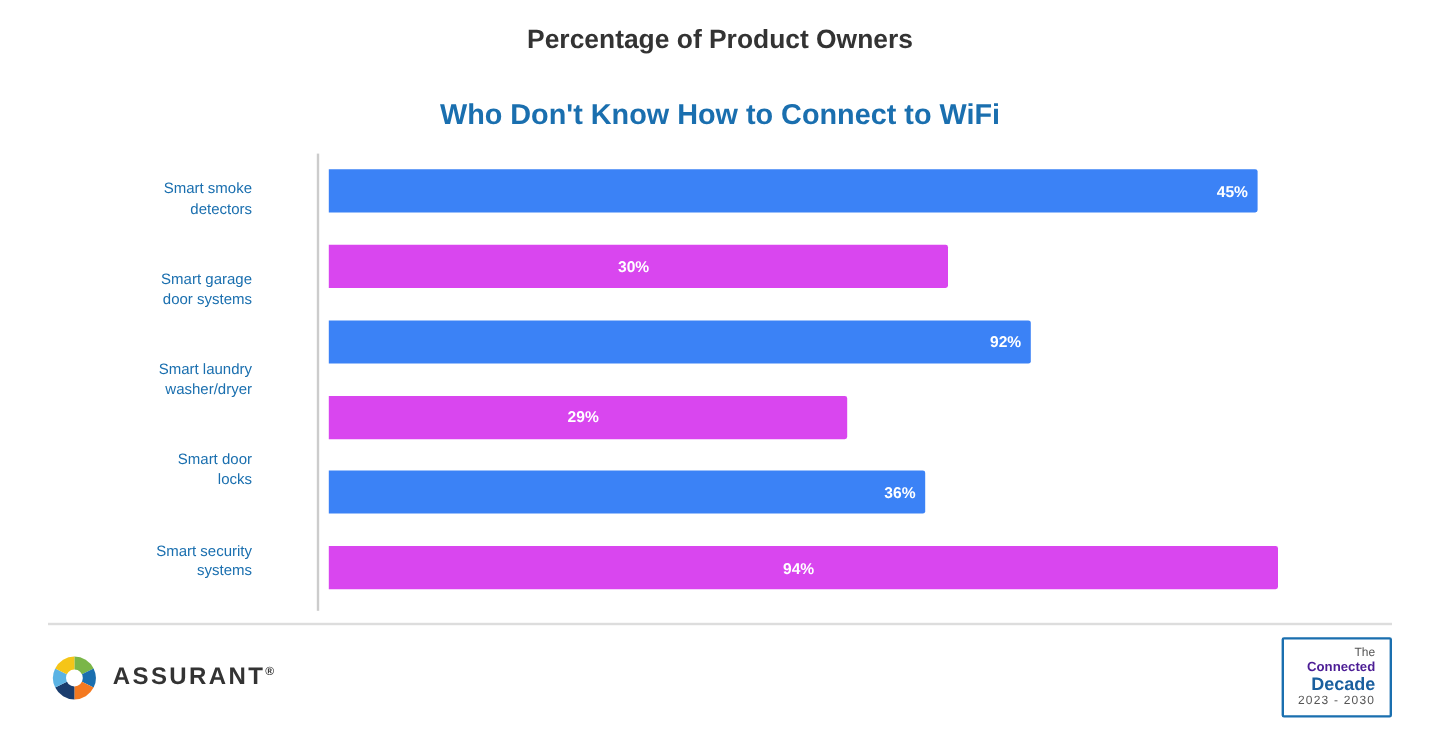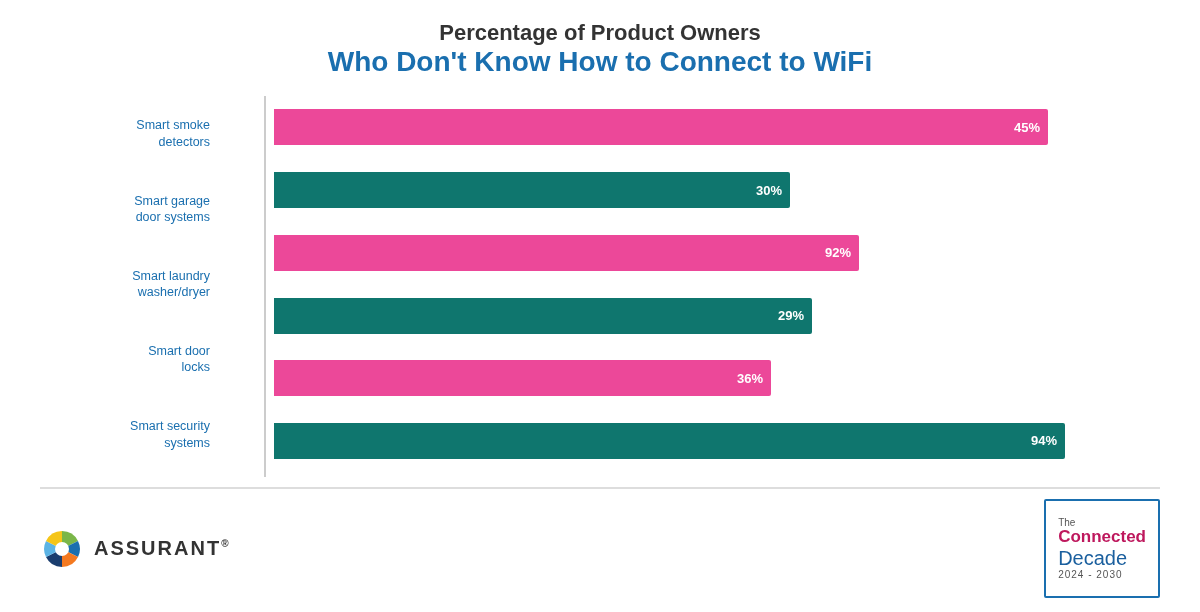--- a/index.html
+++ b/index.html
@@ -24,23 +24,24 @@
       margin-bottom: 18px;
     }
 
     .title-line1 {
       font-size: 22px;
       font-weight: bold;
       color: #333333;
     }
 
     .title-line2 {
-      font-size: 28px;
+      font-size: 24px;
       font-weight: bold;
       color: #1a6faf;
+      margin-top: 36px;
     }
 
     .chart-area {
       display: flex;
       flex: 1;
       padding: 0 0 10px 0;
       gap: 44px;
     }
 
     .y-labels {
@@ -82,25 +83,26 @@
       height: 36px;
       display: flex;
       align-items: center;
       justify-content: flex-end;
       padding-right: 8px;
       position: relative;
       border-radius: 0 2px 2px 0;
     }
 
     .bar-dark {
-      background-color: #ec4899;
+      background-color: #3b82f6;
     }
 
     .bar-light {
-      background-color: #0f766e;
+      background-color: #d946ef;
+      justify-content: center;
     }
 
     .bar-label {
       font-size: 13px;
       font-weight: bold;
       color: #ffffff;
       white-space: nowrap;
     }
 
     .footer {
@@ -130,42 +132,42 @@
       letter-spacing: 2px;
     }
 
     .assurant-reg {
       font-size: 10px;
       vertical-align: super;
     }
 
     .connected-decade-badge {
       border: 2px solid #1a6faf;
-      padding: 16px 12px;
-      text-align: left;
+      padding: 6px 12px;
+      text-align: right;
       border-radius: 2px;
     }
 
     .badge-the {
       font-size: 10px;
       color: #555;
       display: block;
     }
 
     .badge-connected {
-      font-size: 17px;
-      font-weight: bold;
-      color: #be185d;
+      font-size: 11px;
+      font-weight: bold;
+      color: #4c1d95;
       display: block;
       line-height: 1.1;
     }
 
     .badge-decade {
-      font-size: 20px;
-      font-weight: normal;
+      font-size: 15px;
+      font-weight: bold;
       color: #1a5f9e;
       display: block;
       line-height: 1.1;
     }
 
     .badge-years {
       font-size: 10px;
       color: #555;
       display: block;
       letter-spacing: 1px;
@@ -199,21 +201,21 @@
           <div class="bar bar-light" style="width: 516px;">
             <span class="bar-label">30%</span>
           </div>
         </div>
         <div class="bar-row">
           <div class="bar bar-dark" style="width: 585px;">
             <span class="bar-label">92%</span>
           </div>
         </div>
         <div class="bar-row">
-          <div class="bar bar-light" style="width: 538px;">
+          <div class="bar bar-light" style="width: 432px;">
             <span class="bar-label">29%</span>
           </div>
         </div>
         <div class="bar-row">
           <div class="bar bar-dark" style="width: 497px;">
             <span class="bar-label">36%</span>
           </div>
         </div>
         <div class="bar-row">
           <div class="bar bar-light" style="width: 791px;">
@@ -247,17 +249,17 @@
         <span class="assurant-text">
           <span>ASSURANT</span><span class="assurant-reg">®</span>
         </span>
       </div>
     </div>
 
     <div class="connected-decade-badge">
       <span class="badge-the">The</span>
       <span class="badge-connected">Connected</span>
       <span class="badge-decade">Decade</span>
-      <span class="badge-years">2024 - 2030</span>
+      <span class="badge-years">2023 - 2030</span>
     </div>
   </div>
 
 </div>
 
 </body></html>

